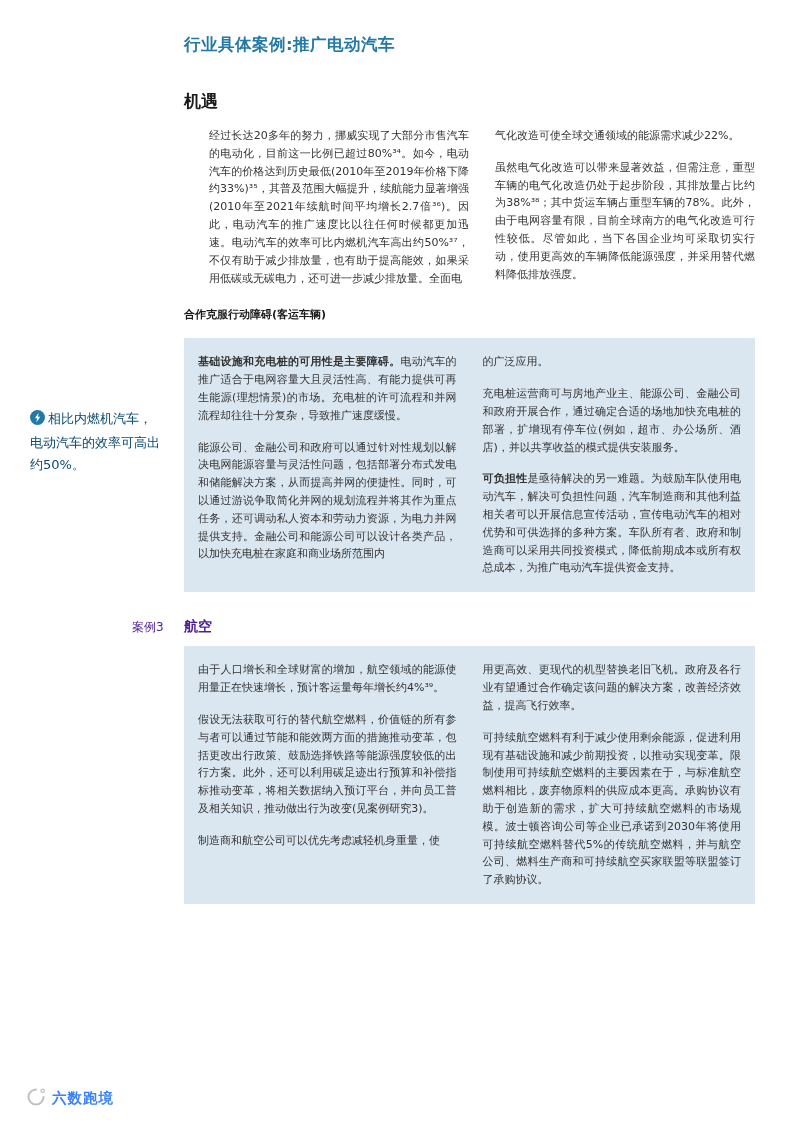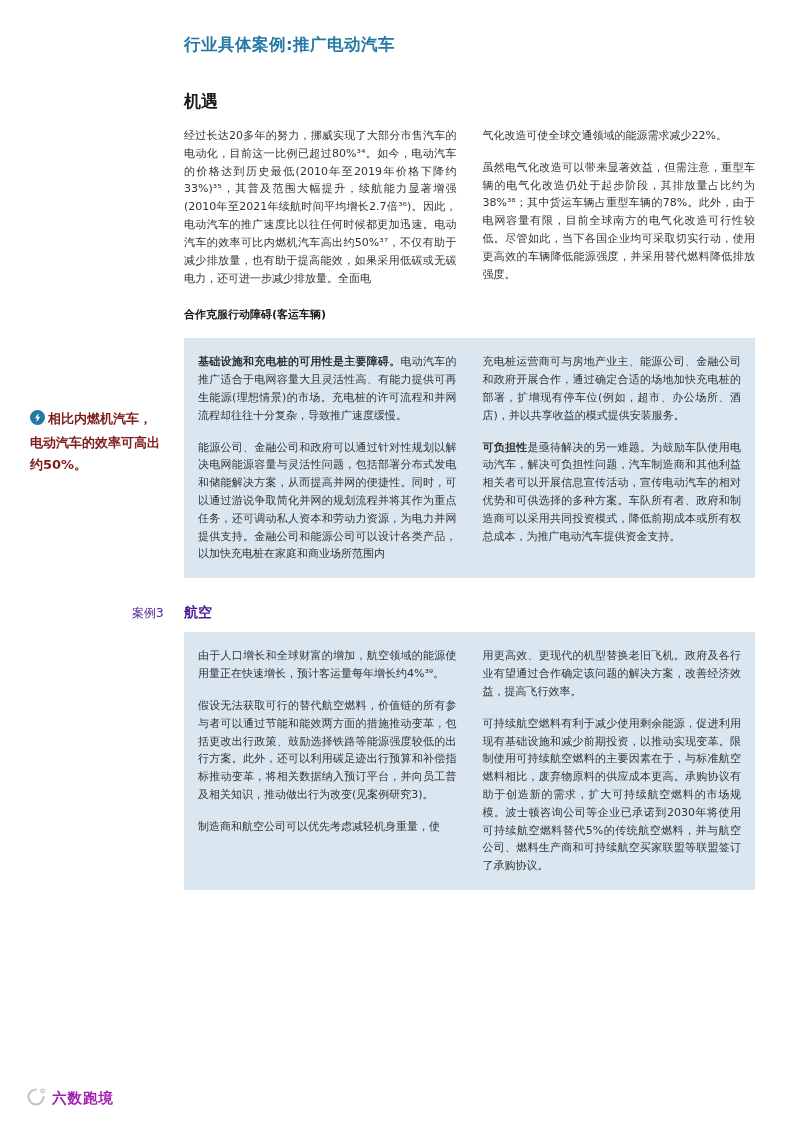--- a/index.html
+++ b/index.html
@@ -21,41 +21,41 @@
     letter-spacing:0.5px;
   }
   .sec-heading {
     color:#1a1a1a;
     font-size:17px;
     font-weight:bold;
     margin:0 0 14px 0;
   }
   .sec-heading.small { font-size:11px; margin:0 0 16px 0; }
 
-  .cols { display:flex; gap:26px; }
+  .cols { display:flex; gap:26px;margin-left:25px; }
   .col { flex:1; font-size:11px; line-height:1.62; text-align:justify; color:#333; }
   .col p { margin:0 0 14px 0; }
   .col p:last-child { margin-bottom:0; }
 
   .intro-cols { margin-bottom:20px; }
 
   .bluebox {
     background:#DAE7F1;
     padding:15px 14px;
     display:flex; gap:26px;
     margin-bottom:6px;
   }
   .bluebox .col { flex:1; }
   .bold-lead { font-weight:bold; }
 
   .callout {
     position:absolute;
     left:30px; top:408px; width:134px;
-    color:#7f1d1d;
-    font-weight:bold;
+    color:#0c4a6e;
+    font-weight:normal;
     font-size:13px;
     line-height:1.7;
     text-align:left;
   }
   .callout .ico { display:inline-block; vertical-align:-2px; margin-right:3px; }
 
   .case-row { position:relative; margin:26px 0 10px 0; }
   .case-label {
     position:absolute; left:-52px; top:1px;
     font-size:12px; font-weight:normal; color:#4c1d95;
@@ -70,21 +70,21 @@
     text-align:right;
     font-size:10px;
     color:#444;
   }
   .footer .pg { font-weight:bold; color:#222; font-size:10.5px; margin-left:12px; }
 
   .watermark {
     position:absolute;
     left:26px; bottom:12px;
     display:flex; align-items:center; gap:6px;
-    color:#a21caf;
+    color:#3b82f6;
     font-size:14.5px;
     font-weight:bold;
     letter-spacing:1px;
     text-align:right;
   }
 </style>
 </head>
 <body>
 
 <div class="page">
@@ -115,20 +115,21 @@
     </div>
 
     <h2 class="sec-heading small">合作克服行动障碍(客运车辆)</h2>
 
     <div class="bluebox">
       <div class="col">
         <p><span class="bold-lead">基础设施和充电桩的可用性是主要障碍。</span><span>电动汽车的推广适合于电网容量大且灵活性高、有能力提供可再生能源(理想情景)的市场。充电桩的许可流程和并网流程却往往十分复杂，导致推广速度缓慢。</span></p>
         <p>能源公司、金融公司和政府可以通过针对性规划以解决电网能源容量与灵活性问题，包括部署分布式发电和储能解决方案，从而提高并网的便捷性。同时，可以通过游说争取简化并网的规划流程并将其作为重点任务，还可调动私人资本和劳动力资源，为电力并网提供支持。金融公司和能源公司可以设计各类产品，以加快充电桩在家庭和商业场所范围内</p>
       </div>
       <div class="col">
+        <p>的广泛应用。</p>
         <p>充电桩运营商可与房地产业主、能源公司、金融公司和政府开展合作，通过确定合适的场地加快充电桩的部署，扩增现有停车位(例如，超市、办公场所、酒店)，并以共享收益的模式提供安装服务。</p>
         <p><span class="bold-lead">可负担性</span><span>是亟待解决的另一难题。为鼓励车队使用电动汽车，解决可负担性问题，汽车制造商和其他利益相关者可以开展信息宣传活动，宣传电动汽车的相对优势和可供选择的多种方案。车队所有者、政府和制造商可以采用共同投资模式，降低前期成本或所有权总成本，为推广电动汽车提供资金支持。</span></p>
       </div>
     </div>
 
     <div class="case-row">
       <span class="case-label">案例3</span>
       <h3 class="case-heading">航空</h3>
     </div>
 

